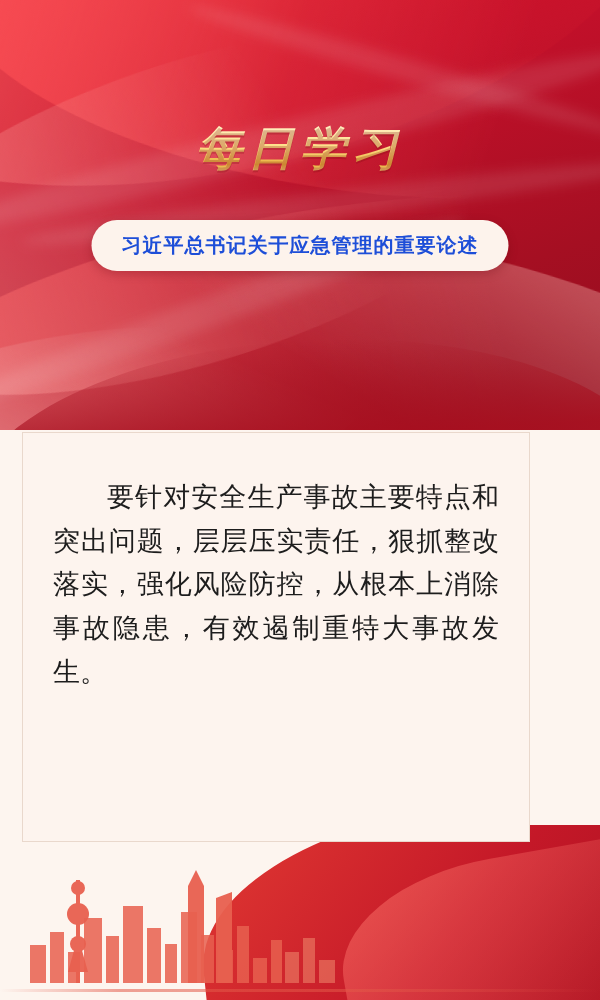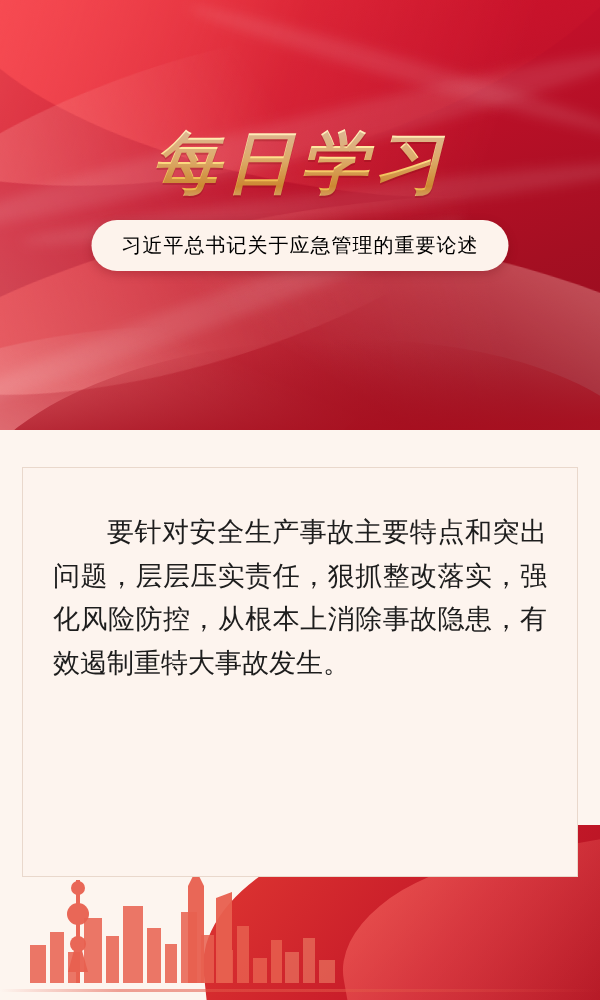--- a/index.html
+++ b/index.html
@@ -92,62 +92,61 @@
   .title-wrap {
     position: absolute;
     left: 0; top: 118px;
     width: 600px;
     text-align: center;
     z-index: 5;
   }
   .main-title {
     display: inline-block;
     font-family: "DejaVu Serif", "Liberation Serif", serif;
-    font-size: 68px;
+    font-size: 46px;
     font-weight: bold;
     letter-spacing: 6px;
     font-style: italic;
     color: #ffe9a8;
     background: linear-gradient(180deg, #fff6d8 0%, #ffe08a 45%, #e9b13f 75%, #fff2c4 100%);
     -webkit-background-clip: text;
     background-clip: text;
     -webkit-text-fill-color: transparent;
     text-shadow: 0 2px 0 rgba(120,10,10,0.25);
     padding: 0 10px;
   }
   .subtitle-pill {
     position: absolute;
     left: 50%;
     top: 220px;
     transform: translateX(-50%);
     background: #fdf3ec;
-    color: #000000;
+    color: #1d4ed8;
     border-radius: 26px;
     padding: 12px 30px;
     font-size: 20px;
-    font-weight: normal;
+    font-weight: bold;
     letter-spacing: 1px;
     white-space: nowrap;
     box-shadow: 0 3px 10px rgba(90,0,10,0.25);
     z-index: 6;
   }
 
   
   .card {
     position: absolute;
     left: 22px;
     top: 432px;
-    width: 556px;
+    width: 508px;
     height: 410px;
     background: #fdf4ee;
     border: 1px solid #e9d8cc;
     box-sizing: border-box;
     padding: 42px 30px 20px 30px;
     z-index: 4;
-    margin-top: 35px;
   }
   .quote-text {
     font-family: "DejaVu Serif", "Liberation Serif", serif;
     font-size: 27px;
     line-height: 1.62;
     color: #1d1d1d;
     text-indent: 54px;
     margin: 0 0 26px 0;
     text-align: justify;
   }

